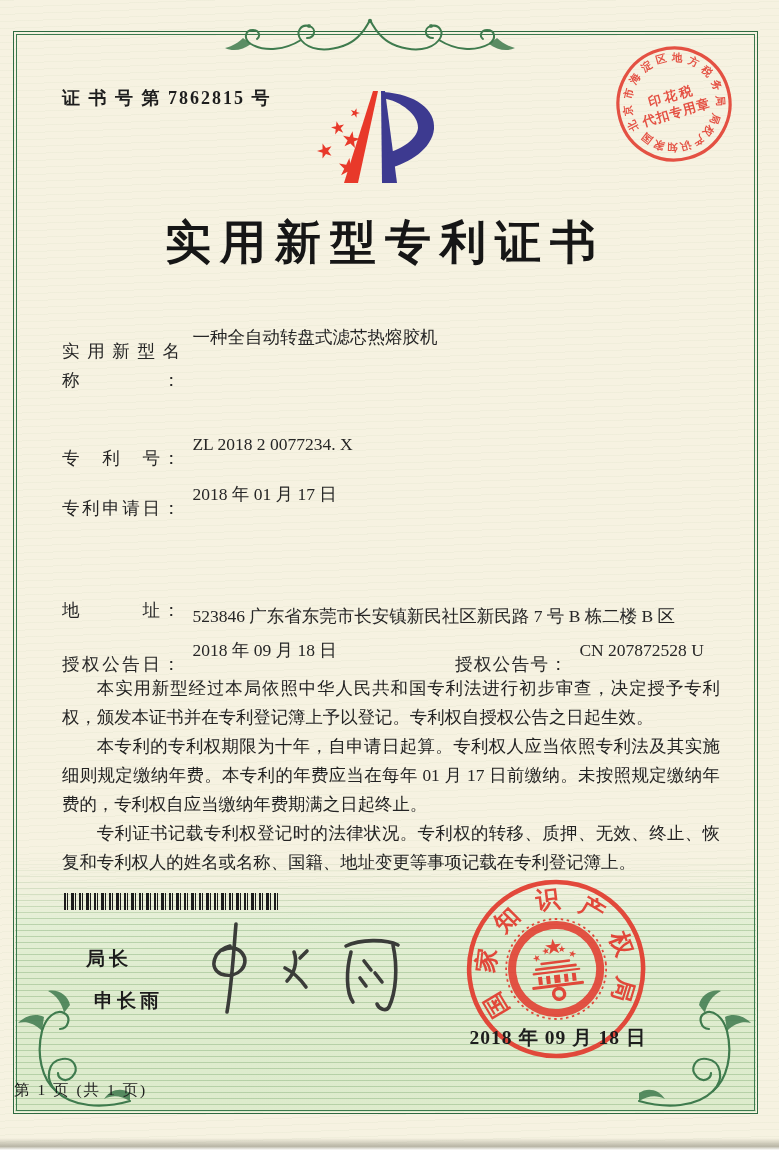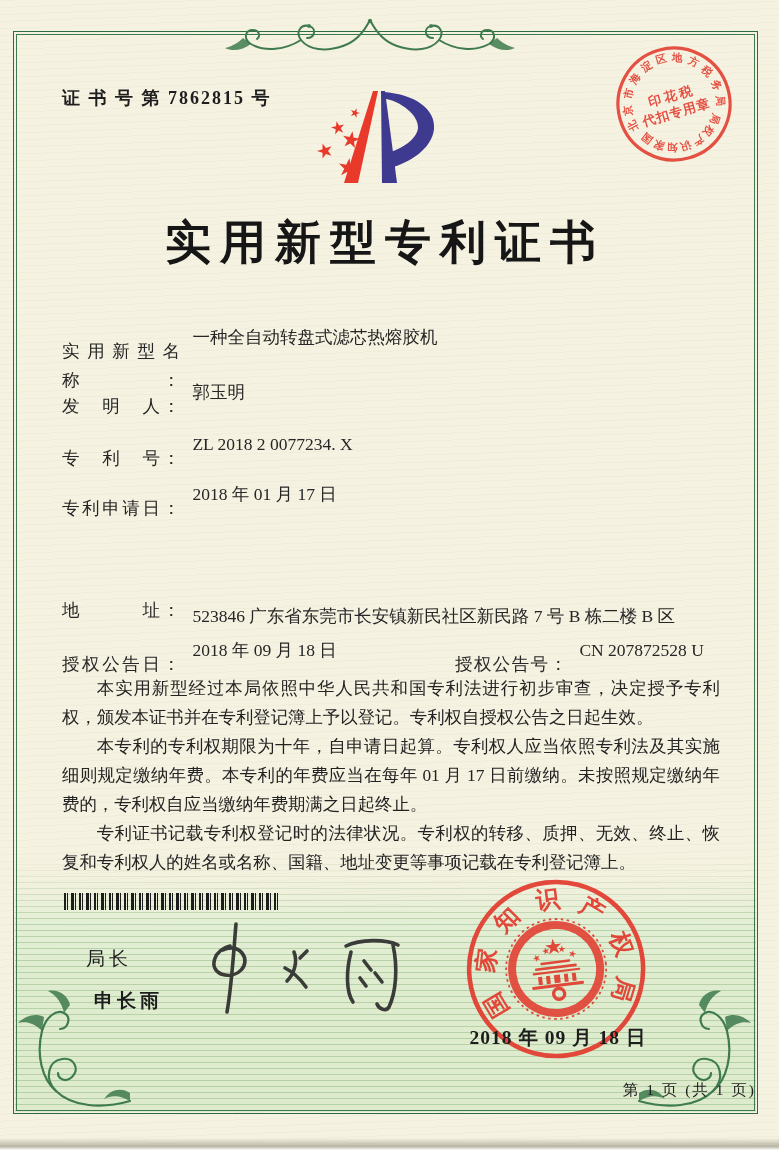--- a/index.html
+++ b/index.html
@@ -28,27 +28,27 @@
   .row{position:absolute;left:62px;width:660px;font-size:17.5px;color:#262626;line-height:29px;}
   .lbl{display:inline-block;width:118px;text-align:justify;text-align-last:justify;vertical-align:top;margin-top:14px;}
   .val{display:inline-block;vertical-align:top;margin-left:8px;}
   .val.addr{width:500px;margin-top:20px;}
   .grp2{position:absolute;left:393px;top:0;white-space:nowrap;}
   .grp2 .lbl{width:112px;}
   .paras{position:absolute;left:62px;top:674px;width:658px;font-size:17.4px;color:#232323;}
   .paras p{margin:0;text-indent:2em;line-height:29px;text-align:justify;}
   .barcode{position:absolute;left:64px;top:893px;width:216px;height:17px;
     background:repeating-linear-gradient(90deg,#1c1c1c 0 2px,transparent 2px 3px,#1c1c1c 3px 4px,transparent 4px 7px,#1c1c1c 7px 10px,transparent 10px 11px,#1c1c1c 11px 12px,transparent 12px 15px);}
-  .signer-title{position:absolute;left:86px;top:946px;font-size:19px;letter-spacing:4px;color:#1c1c1c;font-weight:400;}
+  .signer-title{position:absolute;left:86px;top:946px;font-size:19px;letter-spacing:4px;color:#1c1c1c;font-weight:700;}
   .signer-name{position:absolute;left:86px;top:988px;font-size:19px;letter-spacing:4px;color:#1c1c1c;font-weight:600;margin-left:8px;}
   .signature{position:absolute;left:188px;top:916px;}
   .big-seal{position:absolute;left:450px;top:862px;opacity:.92;transform:rotate(-7deg);}
   .seal-date{position:absolute;left:452px;top:1024px;width:212px;text-align:center;
     font-size:19.5px;font-weight:600;letter-spacing:1px;color:#1d1d1d;z-index:5;}
-  .footer{position:absolute;left:14px;top:1080px;width:742px;text-align:right;
+  .footer{position:absolute;left:14px;top:1080px;width:742px;text-align:left;
     font-size:15.5px;letter-spacing:2px;color:#1f1f1f;}
   .scan-edge{position:absolute;left:0;right:0;bottom:0;height:12px;
     background:linear-gradient(180deg,rgba(120,118,105,0) 0,#b9b6a6 70%,#fdfdfb 100%);}
   svg text{font-family:"Liberation Serif","DejaVu Serif",serif;}
 </style>
 </head>
 <body>
 
 <div class="paper">
 
@@ -147,24 +147,20 @@
         <text transform="rotate(-54) translate(0,40) rotate(180)">局</text>
       </g>
     </g>
   </svg>
 
   <div class="title">实用新型专利证书</div>
 
   <div class="row" style="top:323px">
     <span class="lbl">实用新型名称：</span>
     <span class="val">一种全自动转盘式滤芯热熔胶机</span>
-  </div>
-  <div class="row" style="top:378px">
-    <span class="lbl">发　明　人：</span>
-    <span class="val">郭玉明</span>
   </div>
   <div class="row" style="top:430px">
     <span class="lbl">专　利　号：</span>
     <span class="val">ZL 2018 2 0077234. X</span>
   </div>
   <div class="row" style="top:480px">
     <span class="lbl">专利申请日：</span>
     <span class="val">2018 年 01 月 17 日</span>
   </div>
   <div class="row" style="top:582px">

